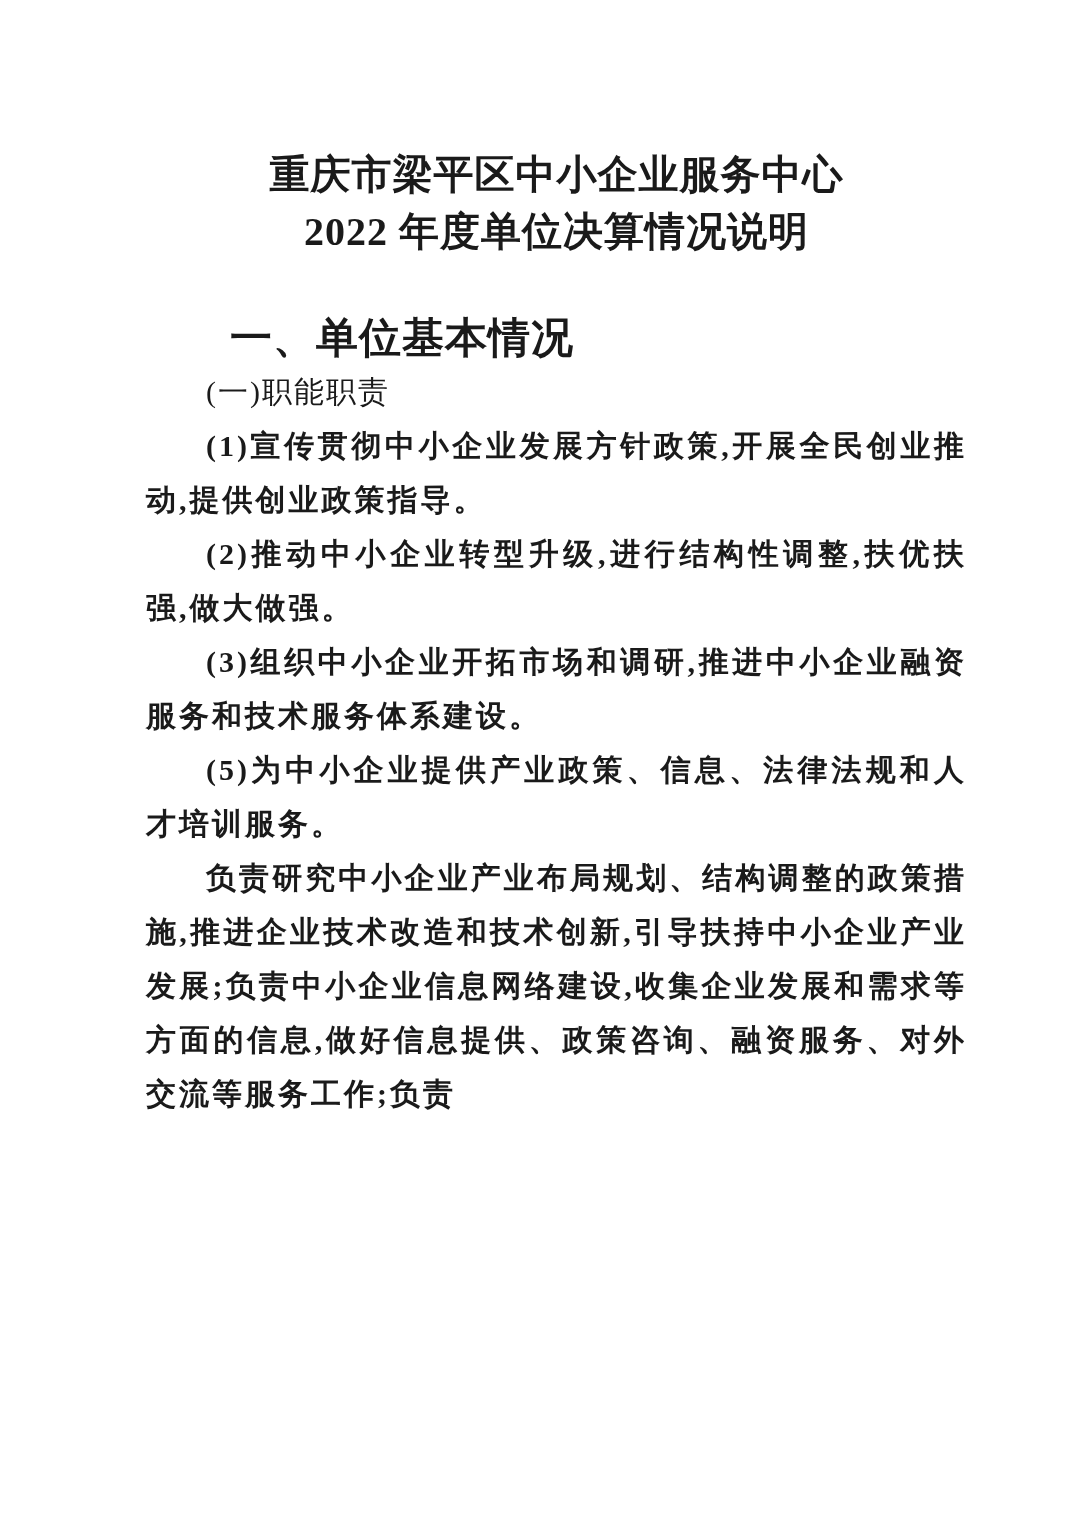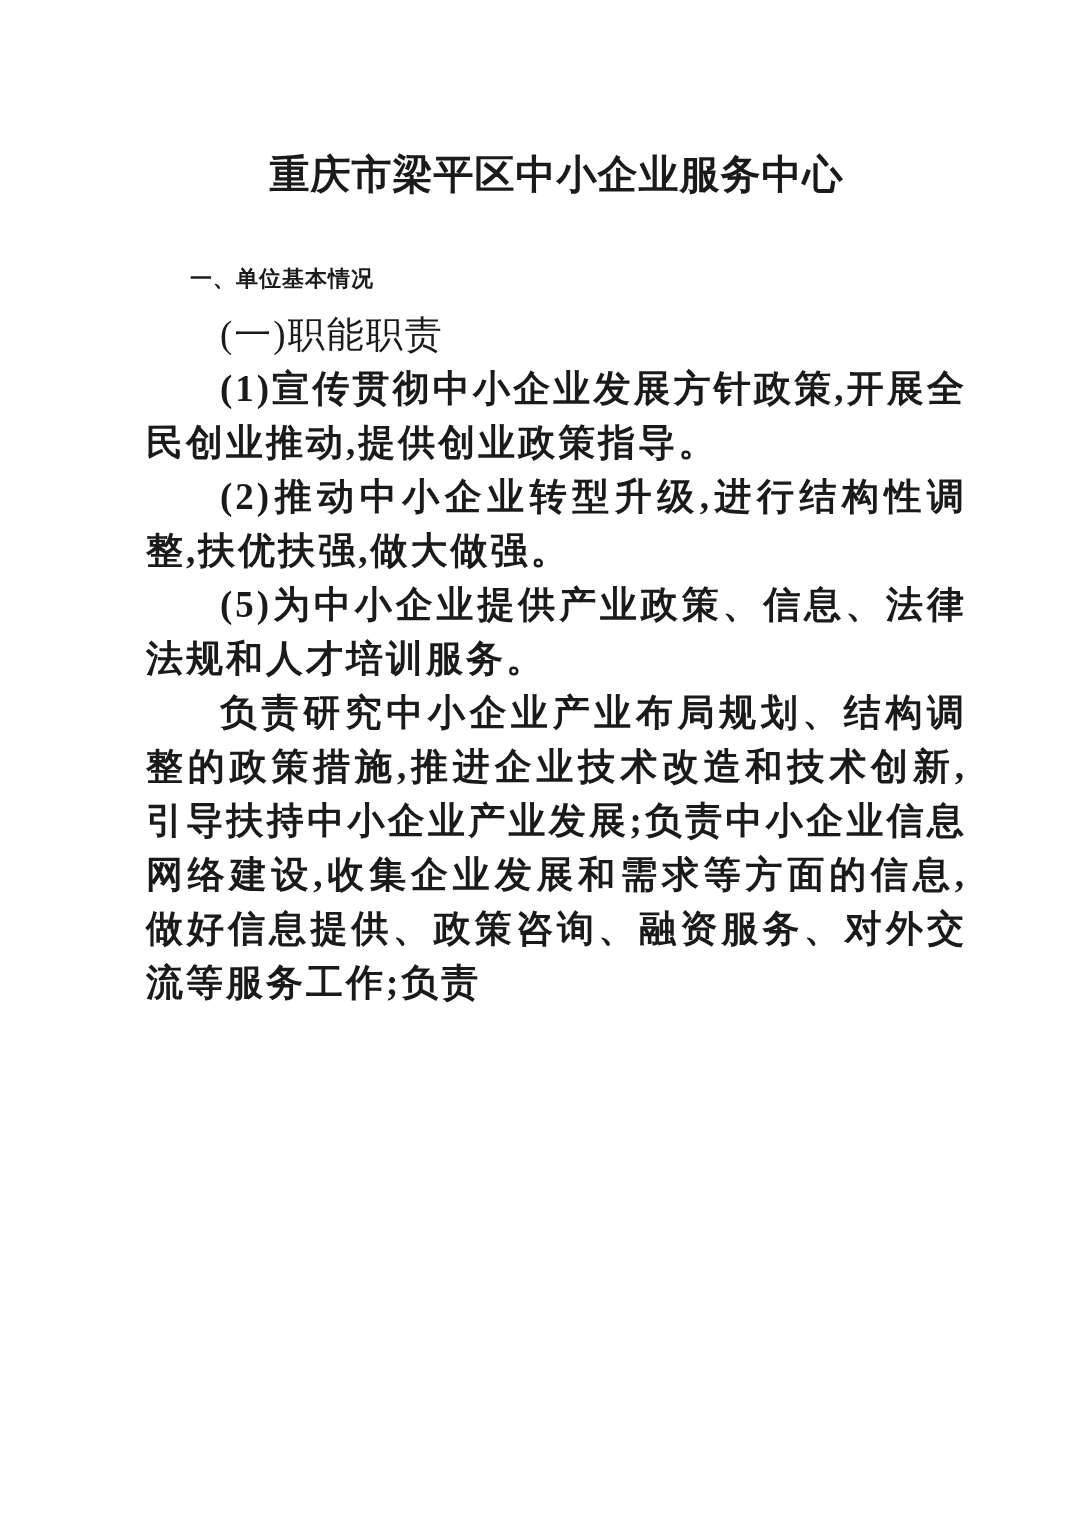--- a/index.html
+++ b/index.html
@@ -24,52 +24,54 @@
     font-weight: 700;
     font-size: 40px;
     line-height: 57px;
     letter-spacing: 1px;
   }
   .doc-body {
     margin-top: 51px;
   }
   .block {
     margin: 0;
-    font-size: 37px;
+    font-size: 30px;
     line-height: 54px;
     letter-spacing: 3px;
     text-align: justify;
     text-indent: 2em;
     word-break: break-all;
   }
   .h1 {
-    font-family: Liberation Mono, monospace;
+    font-family: Liberation Serif, serif;
     font-weight: 700;
-    font-size: 22px;
+    font-size: 42px;
     letter-spacing: 1px;
   }
   .h2, .h3 {
     font-weight: 400;
     letter-spacing: 2px;
   }
   .para {
     font-weight: 700;
   }
 </style>
 </head>
 <body>
 
 <div class="page">
 
   <div class="doc-title">
     <div>重庆市梁平区中小企业服务中心</div>
+    <div>2022 年度单位决算情况说明</div>
   </div>
 
   <div class="doc-body">
     <p class="block h1">一、单位基本情况</p>
     <p class="block h2">(一)职能职责</p>
     <p class="block para">(1)宣传贯彻中小企业发展方针政策,开展全民创业推动,提供创业政策指导。</p>
     <p class="block para">(2)推动中小企业转型升级,进行结构性调整,扶优扶强,做大做强。</p>
+    <p class="block para">(3)组织中小企业开拓市场和调研,推进中小企业融资服务和技术服务体系建设。</p>
     <p class="block para">(5)为中小企业提供产业政策、信息、法律法规和人才培训服务。</p>
     <p class="block para">负责研究中小企业产业布局规划、结构调整的政策措施,推进企业技术改造和技术创新,引导扶持中小企业产业发展;负责中小企业信息网络建设,收集企业发展和需求等方面的信息,做好信息提供、政策咨询、融资服务、对外交流等服务工作;负责</p>
   </div>
 
 </div>
 
 </body></html>

